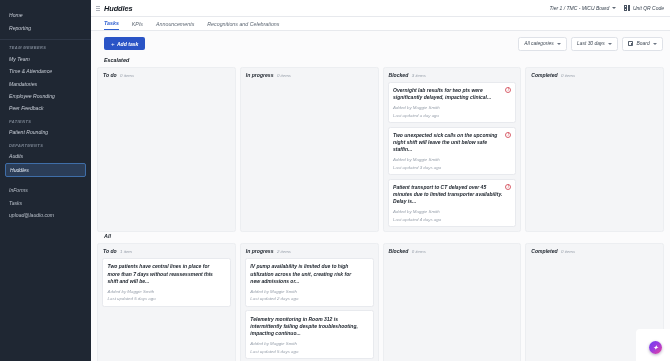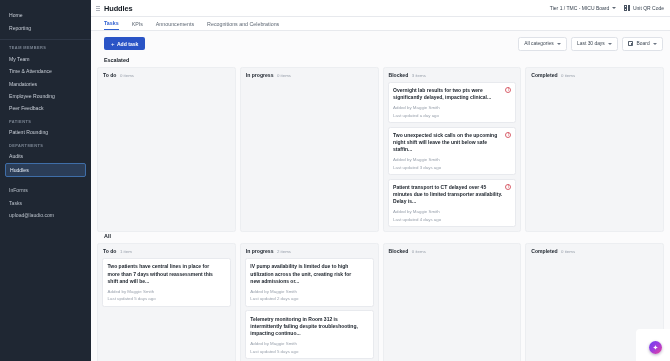--- a/index.html
+++ b/index.html
@@ -4,21 +4,21 @@
 <style>
   * { box-sizing: border-box; margin: 0; padding: 0; }
   html, body { width: 670px; height: 361px; overflow: hidden; }
   body {
     font-family: "Liberation Sans", sans-serif;
     background: #f7f8fa;
     color: #1c2128;
     font-size: 5.2px;
     -webkit-font-smoothing: antialiased;
   }
-  .app { display: flex; width: 670px; height: 342px; }
+  .app { display: flex; width: 670px; height: 342px; font-style: italic; }
 
   
   .sidebar {
     width: 91px; height: 361px; flex: 0 0 91px;
     background: #1f2733; color: #c3c9d2;
     padding: 9px 0 0 0;
     position: relative;
     overflow: hidden;
   }
   .nav-item {

